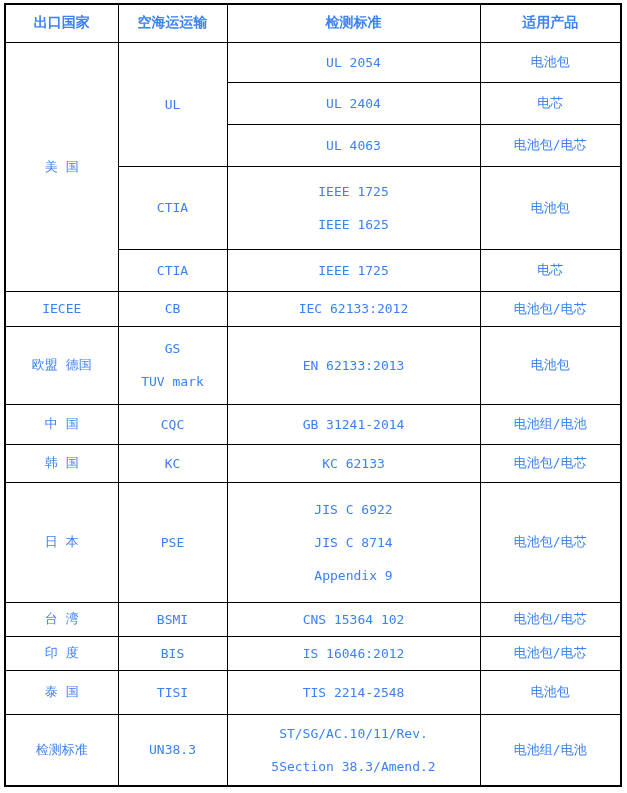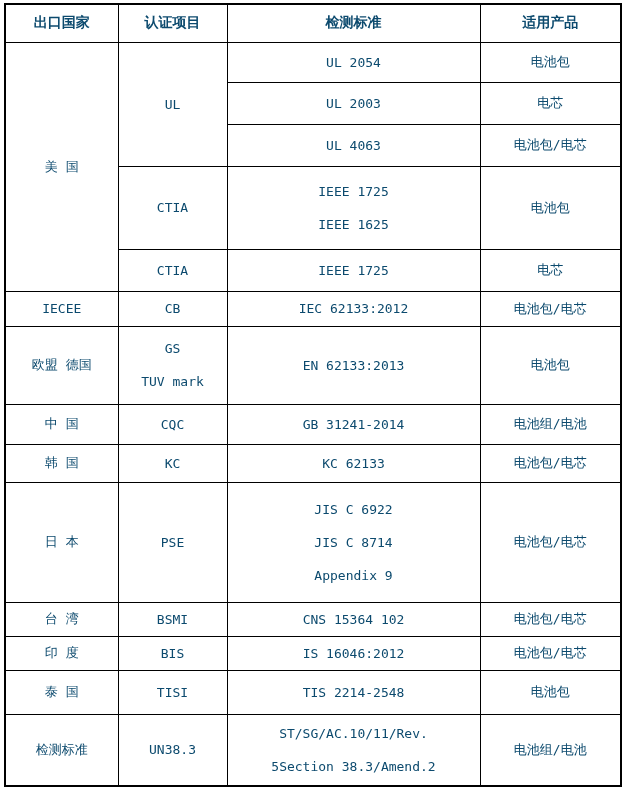--- a/index.html
+++ b/index.html
@@ -18,21 +18,21 @@
     border: 2px solid #000000;
     background: #ffffff;
   }
   .cert-table th,
   .cert-table td {
     border: 1px solid #000000;
     text-align: center;
     vertical-align: middle;
     font-family: "DejaVu Sans Mono", "Liberation Mono", monospace;
     font-size: 13px;
-    color: #0c4a6e;
+    color: #3b82f6;
     padding: 0;
     overflow: hidden;
     white-space: nowrap;
   }
   .cert-table th {
     font-weight: bold;
     font-size: 14px;
   }
   .cjk {
     font-size: 14px;
@@ -59,35 +59,35 @@
 <table class="cert-table">
   <colgroup>
     <col style="width:113px">
     <col style="width:109px">
     <col style="width:253px">
     <col style="width:141px">
   </colgroup>
   <thead>
     <tr class="h-head">
       <th class="cjk">出口国家</th>
-      <th class="cjk">认证项目</th>
+      <th class="cjk">空海运运输</th>
       <th class="cjk">检测标准</th>
       <th class="cjk">适用产品</th>
     </tr>
   </thead>
   <tbody>
 
     <tr class="h-40">
       <td rowspan="5" class="cjk">美 国</td>
       <td rowspan="3">UL</td>
       <td>UL 2054</td>
       <td class="cjk">电池包</td>
     </tr>
     <tr class="h-42">
-      <td>UL 2003</td>
+      <td>UL 2404</td>
       <td class="cjk">电芯</td>
     </tr>
     <tr class="h-42">
       <td>UL 4063</td>
       <td class="cjk">电池包/电芯</td>
     </tr>
     <tr class="h-83">
       <td>CTIA</td>
       <td class="lines">
         <div>IEEE 1725</div>

